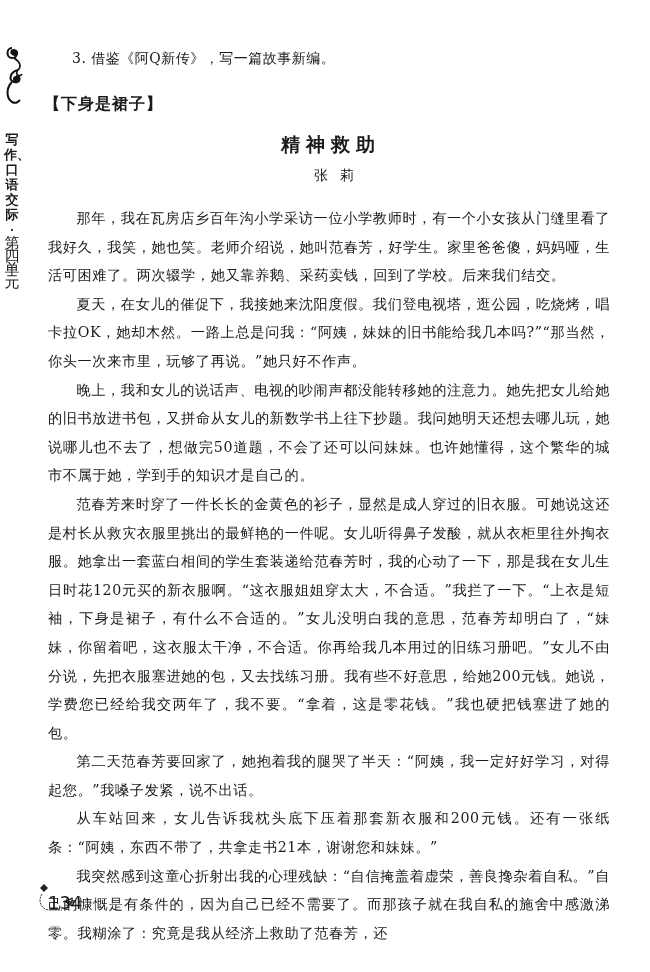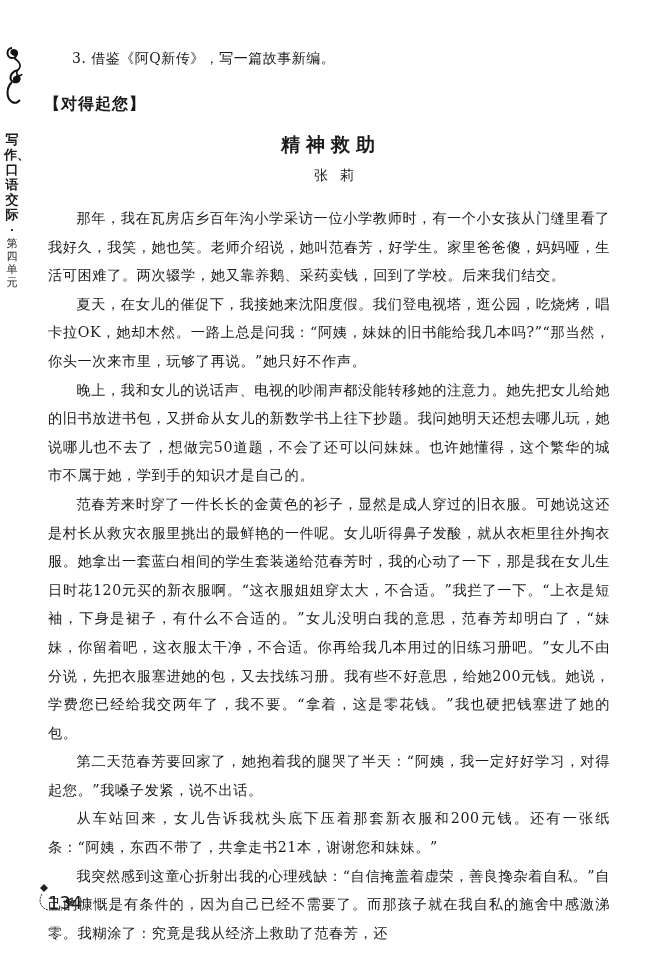--- a/index.html
+++ b/index.html
@@ -45,21 +45,21 @@
       width: 16px;
       font-family: Liberation Mono, monospace;
       font-size: 13px;
       font-weight: bold;
       line-height: 15px;
       text-align: center;
       word-break: break-all;
     }
     .side-label .sub {
       font-weight: normal;
-      font-size: 11px;
+      font-size: 15px;
       line-height: 13px;
       display: block;
     }
     .title {
       position: absolute;
       left: 0;
       width: 650px;
       top: 132px;
       text-align: center;
       font-family: "DejaVu Sans", "Liberation Sans", sans-serif;
@@ -117,21 +117,21 @@
   <path d="M8 4 C2 4 2 14 8 14 C14 14 14 6 10 6 C6 6 7 11 10 10" fill="none" stroke="#111" stroke-width="2"></path>
   <circle cx="11" cy="9" r="3" fill="#111"></circle>
   <path d="M10 14 C16 18 18 22 14 26 C10 30 16 34 18 30" fill="none" stroke="#111" stroke-width="1.6"></path>
   <path d="M14 26 C6 28 4 36 10 38 C16 40 18 32 12 32" fill="none" stroke="#111" stroke-width="2"></path>
   <circle cx="12" cy="35" r="3" fill="#111"></circle>
   <path d="M8 38 C2 44 2 54 8 58 C12 60 14 58 16 56" fill="none" stroke="#111" stroke-width="2"></path>
 </svg>
 
 <div class="exercise">3. 借鉴《阿Q新传》，写一篇故事新编。</div>
 
-<div class="section-header">【对得起您】</div>
+<div class="section-header">【下身是裙子】</div>
 
 <div class="side-label">
   <span>写作、口语交际</span>
   <span>·</span>
   <span class="sub">第四单元</span>
 </div>
 
 <div class="title">精神救助</div>
 <div class="author">张莉</div>
 

